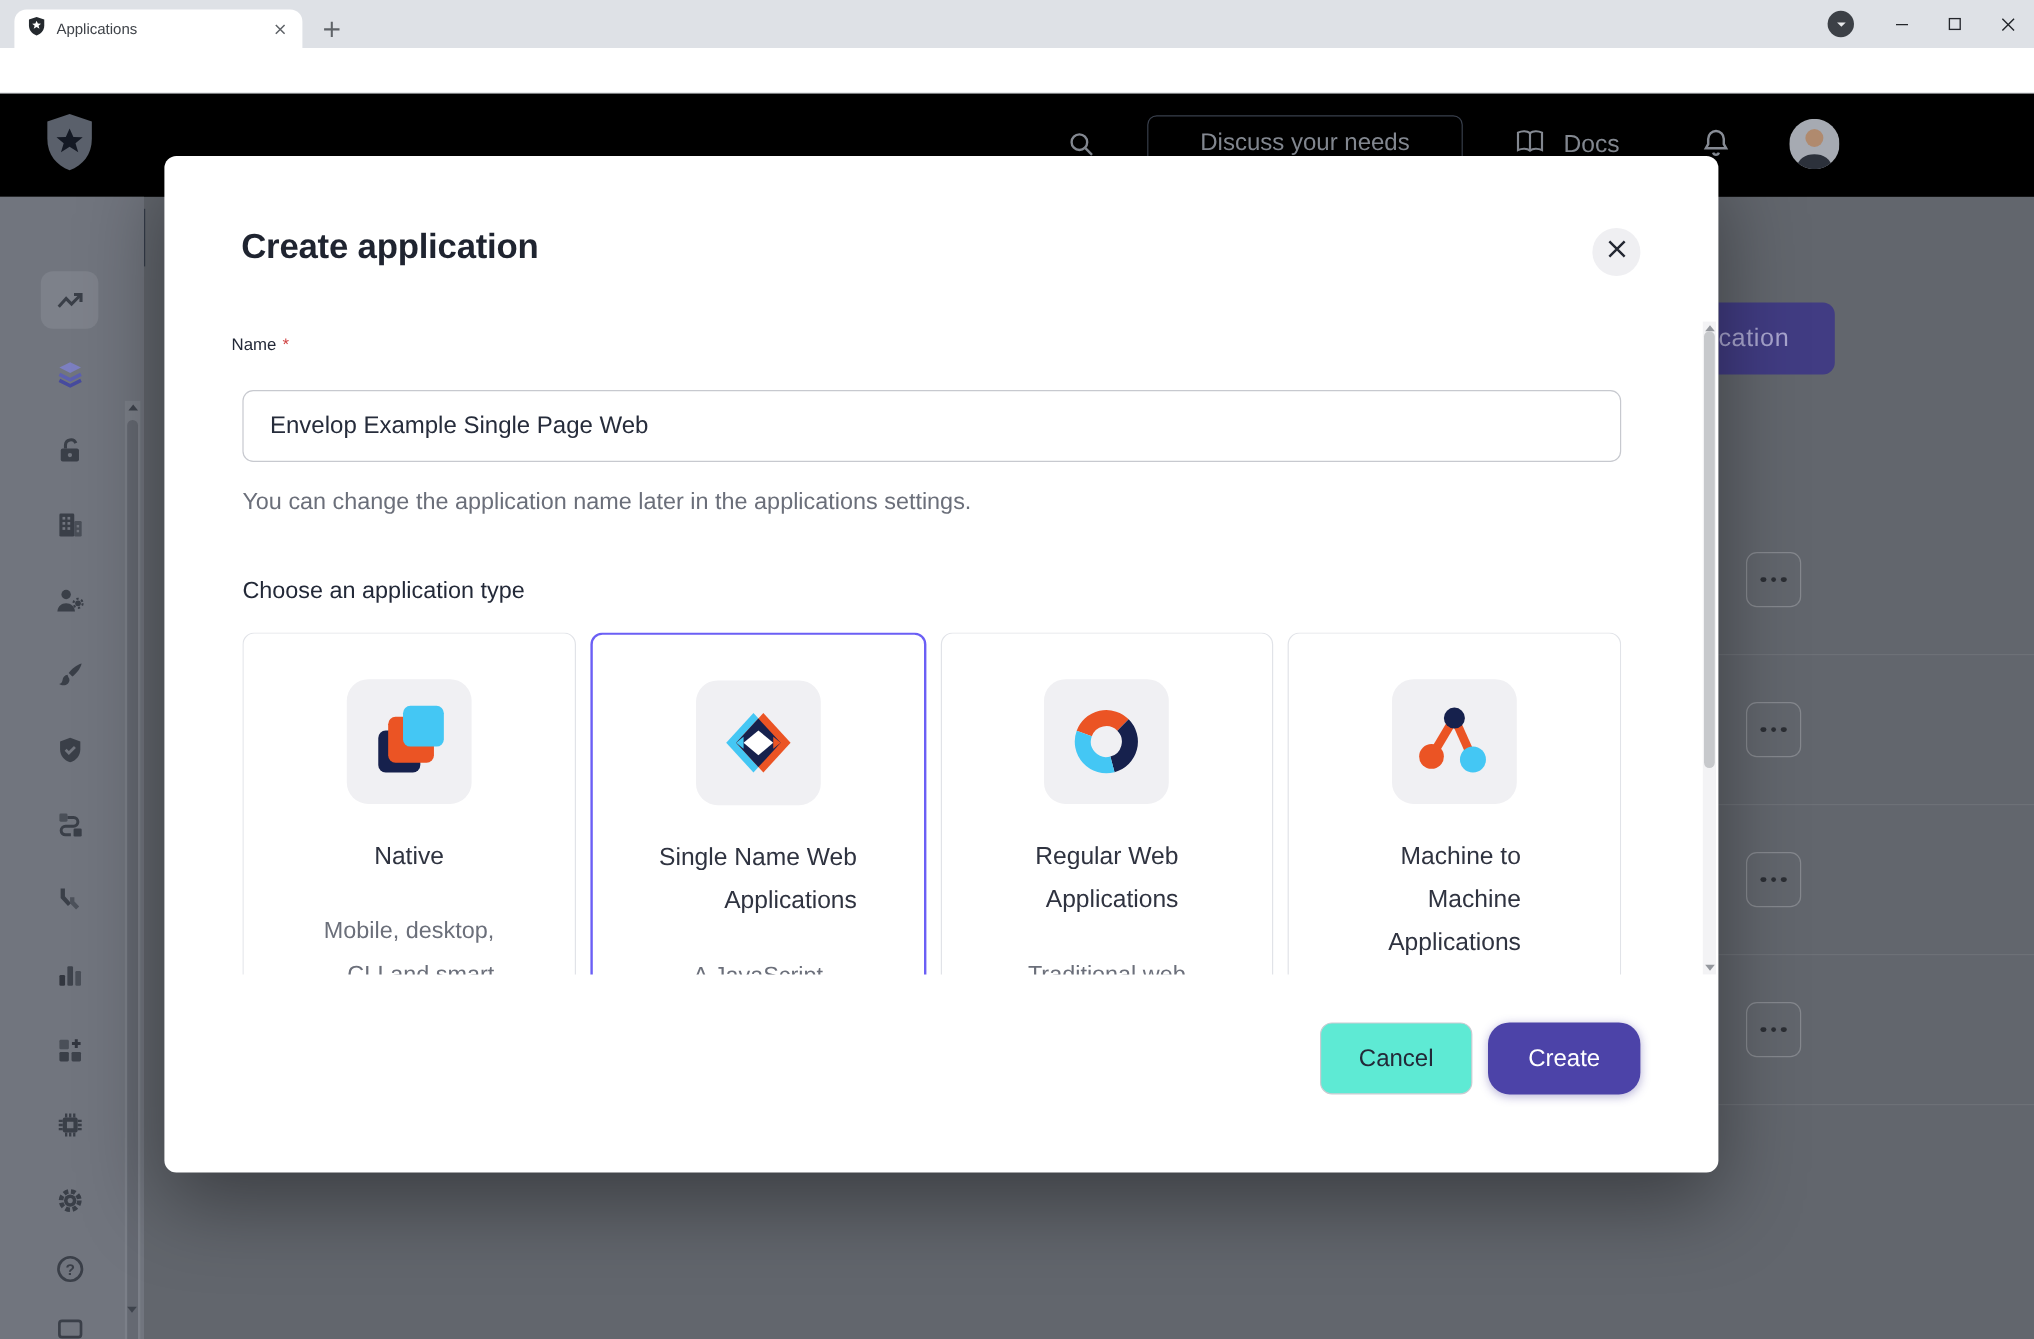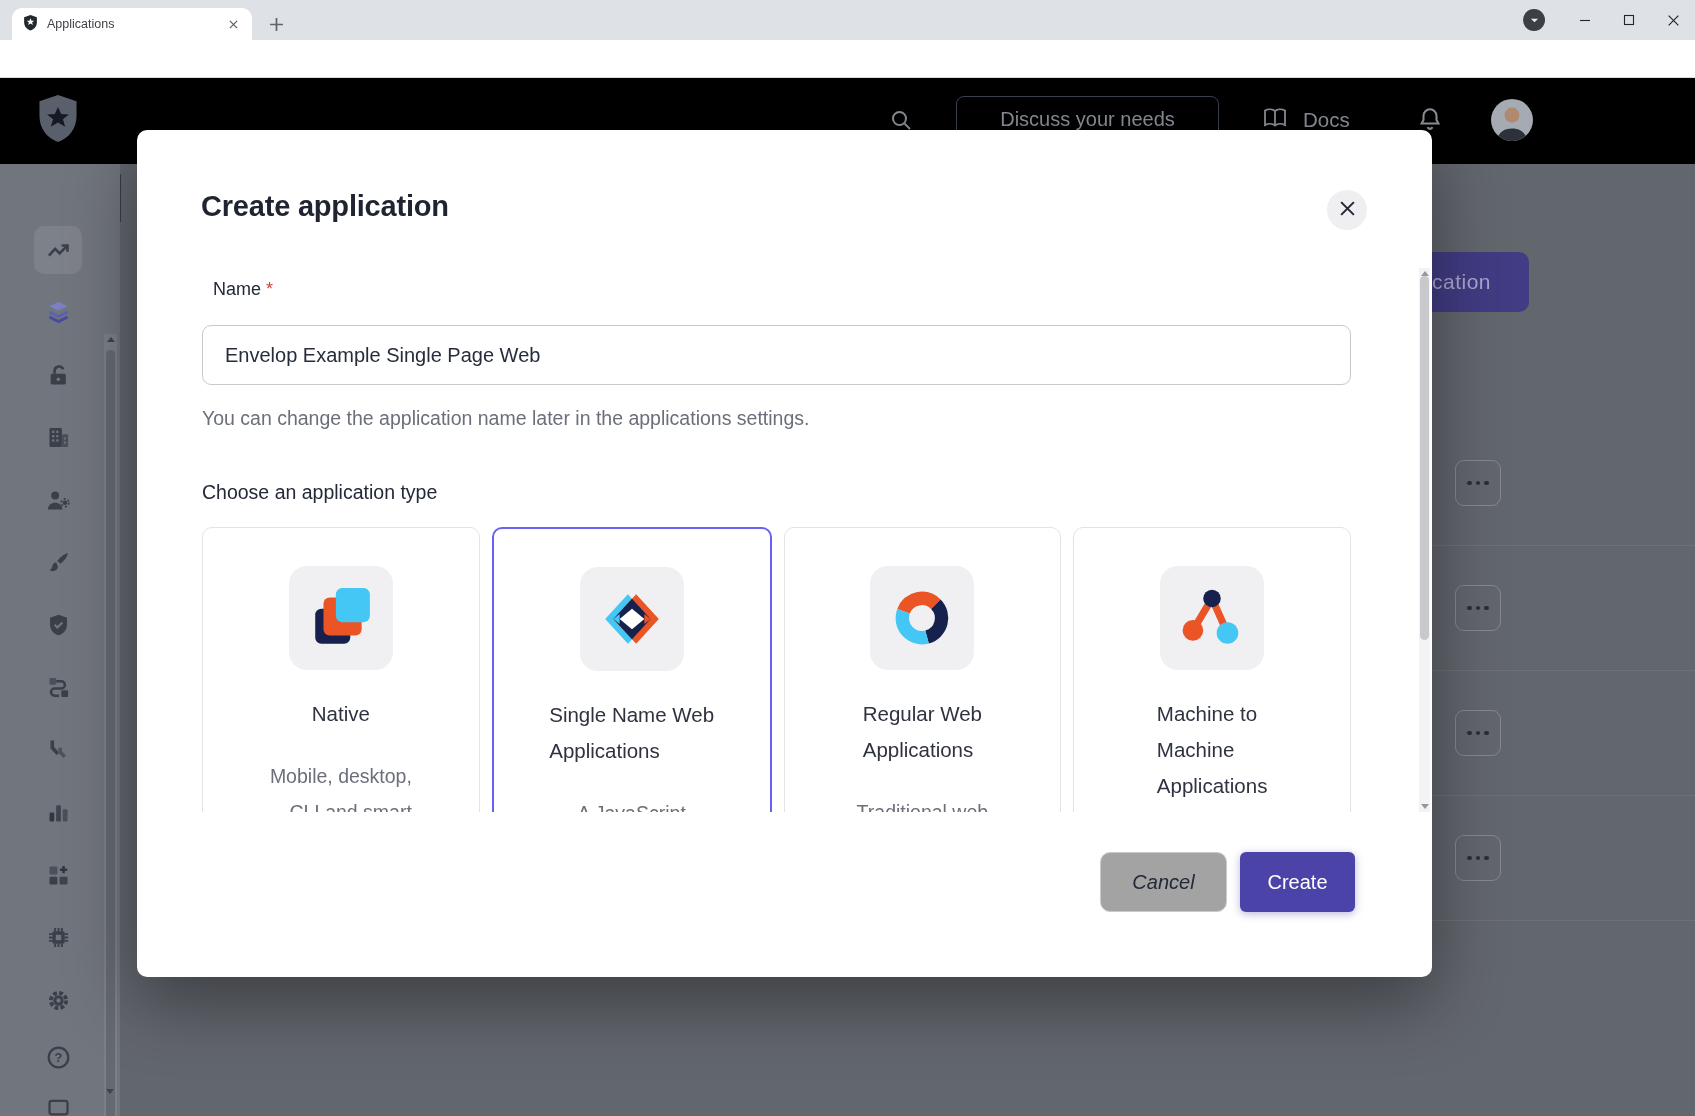--- a/index.html
+++ b/index.html
@@ -57,38 +57,38 @@
   .create-app-partial { left:1432px; top:232px; width:97px; height:60px; background:#413c83; border-radius:0 10px 10px 0; display:flex; align-items:center;margin-top:20px; }
   .create-app-partial span { font-size:21px; color:#a9a6cf; letter-spacing:.5px; }
   .dots-btn { width:46px; height:46px; border:1px solid #85888e; border-radius:9px; display:flex; align-items:center; justify-content:center; gap:4px; }
   .dots-btn i { width:4.5px; height:4.5px; border-radius:50%; background:#2b2e34; }
   .row-divider { left:1432px; width:263px; height:1px; background:#6d7177; }
 
   
   .modal { left:137px; top:130px; width:1295px; height:847px; background:#fff; border-radius:10px; box-shadow:0 24px 70px rgba(0,0,0,.4); }
   .m-title { left:64px; top:60px; font-size:29px; font-weight:700; color:#1f2430; letter-spacing:-.2px; }
   .m-close { left:1190px; top:60px; width:40px; height:40px; border-radius:50%; background:#efeff2; display:flex; align-items:center; justify-content:center; cursor:pointer; }
-  .m-name-row { left:76px; top:149px; font-size:18px; color:#232938; }
+  .m-name-row { left:56px; top:149px; font-size:14px; color:#232938; }
   .m-required { color:#cf3f3f; margin-left:5px; }
   .m-input { left:65px; top:195px; width:1149px; height:60px; border:1px solid #c7c9cf; border-radius:9px; font-size:20px; color:#262c3b; padding:0 22px; outline:none; font-family:inherit; background:#fff; }
   .m-helper { left:65px; top:277px; font-size:19.5px; color:#6b6f7a; }
   .m-type-label { left:65px; top:351px; font-size:19.5px; color:#232938; }
   .cards-viewport { left:65px; top:397px; width:1149px; height:285px; overflow:hidden; display:flex; gap:12px; }
   .card { flex:1 1 0; border:1px solid #e1e3e8; border-radius:10px; background:#fff; height:340px; display:flex; flex-direction:column; align-items:center; cursor:pointer; }
   .card.selected { border:2px solid #6b5ff5; }
   .card-iconbox { width:104px; height:104px; border-radius:18px; background:#f0f0f3; margin-top:38px; display:flex; align-items:center; justify-content:center; }
   .card-iconbox svg { width:66px; height:66px; }
-  .card-title { margin-top:26px; font-size:20.5px; line-height:36px; color:#2f3340; text-align:left; }
+  .card-title { margin-top:26px; font-size:20.5px; line-height:36px; color:#2f3340; text-align:right; }
   .card-desc { margin-top:26px; font-size:19.5px; line-height:36px; color:#6b6f7a; text-align:right; }
   .m-scroll-track { left:1282px; top:138px; width:11px; height:544px; background:#f3f3f5; display:flex; flex-direction:column; align-items:center; }
   .m-scroll-thumb { position:absolute; left:1px; top:8px; width:9px; height:364px; background:#c7c9cc; border-radius:5px; }
   .m-tri-up { margin-top:3px; width:0; height:0; border-left:4px solid transparent; border-right:4px solid transparent; border-bottom:5px solid #95989e; }
   .m-tri-down { position:absolute; bottom:3px; width:0; height:0; border-left:4px solid transparent; border-right:4px solid transparent; border-top:5px solid #95989e; }
-  .m-cancel { left:963px; top:722px; width:127px; height:60px; border:1px solid #c9cbd1; border-radius:10px; background:#a3a3a3; font-size:20px; color:#232938; font-family:inherit; cursor:pointer;font-style:italic; }
-  .m-create { left:1103px; top:722px; width:115px; height:60px; border:none; border-radius:6px; background:#4c43a8; font-size:20px; font-weight:500; color:#fff; font-family:inherit; cursor:pointer; box-shadow:0 2px 8px rgba(60,50,150,.35); }
+  .m-cancel { left:963px; top:722px; width:127px; height:60px; border:1px solid #c9cbd1; border-radius:10px; background:#5eead4; font-size:20px; color:#232938; font-family:inherit; cursor:pointer; }
+  .m-create { left:1103px; top:722px; width:127px; height:60px; border:none; border-radius:18px; background:#4c43a8; font-size:20px; font-weight:500; color:#fff; font-family:inherit; cursor:pointer; box-shadow:0 2px 8px rgba(60,50,150,.35); }
 </style>
 </head>
 <body>
 
 <div id="screen">
 
   <div class="abs titlebar">
     <div class="abs tab">
       <span><svg width="17" height="17" viewBox="0 0 24 24">
             <path d="M12 1.5l9 3.1v7c0 6-4 10-9 11.7C7 21.6 3 17.6 3 11.6v-7z" fill="#24292e"></path>

